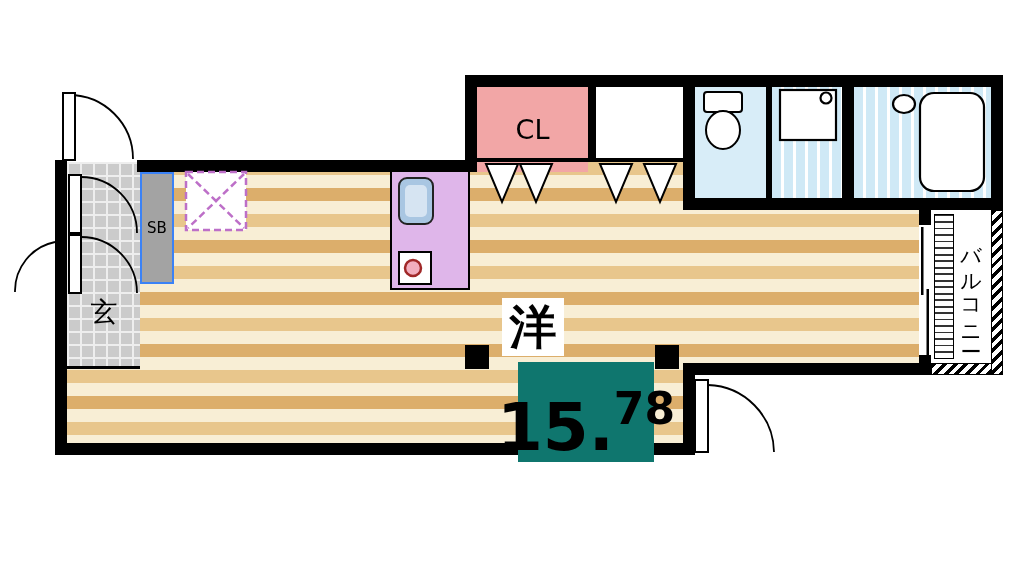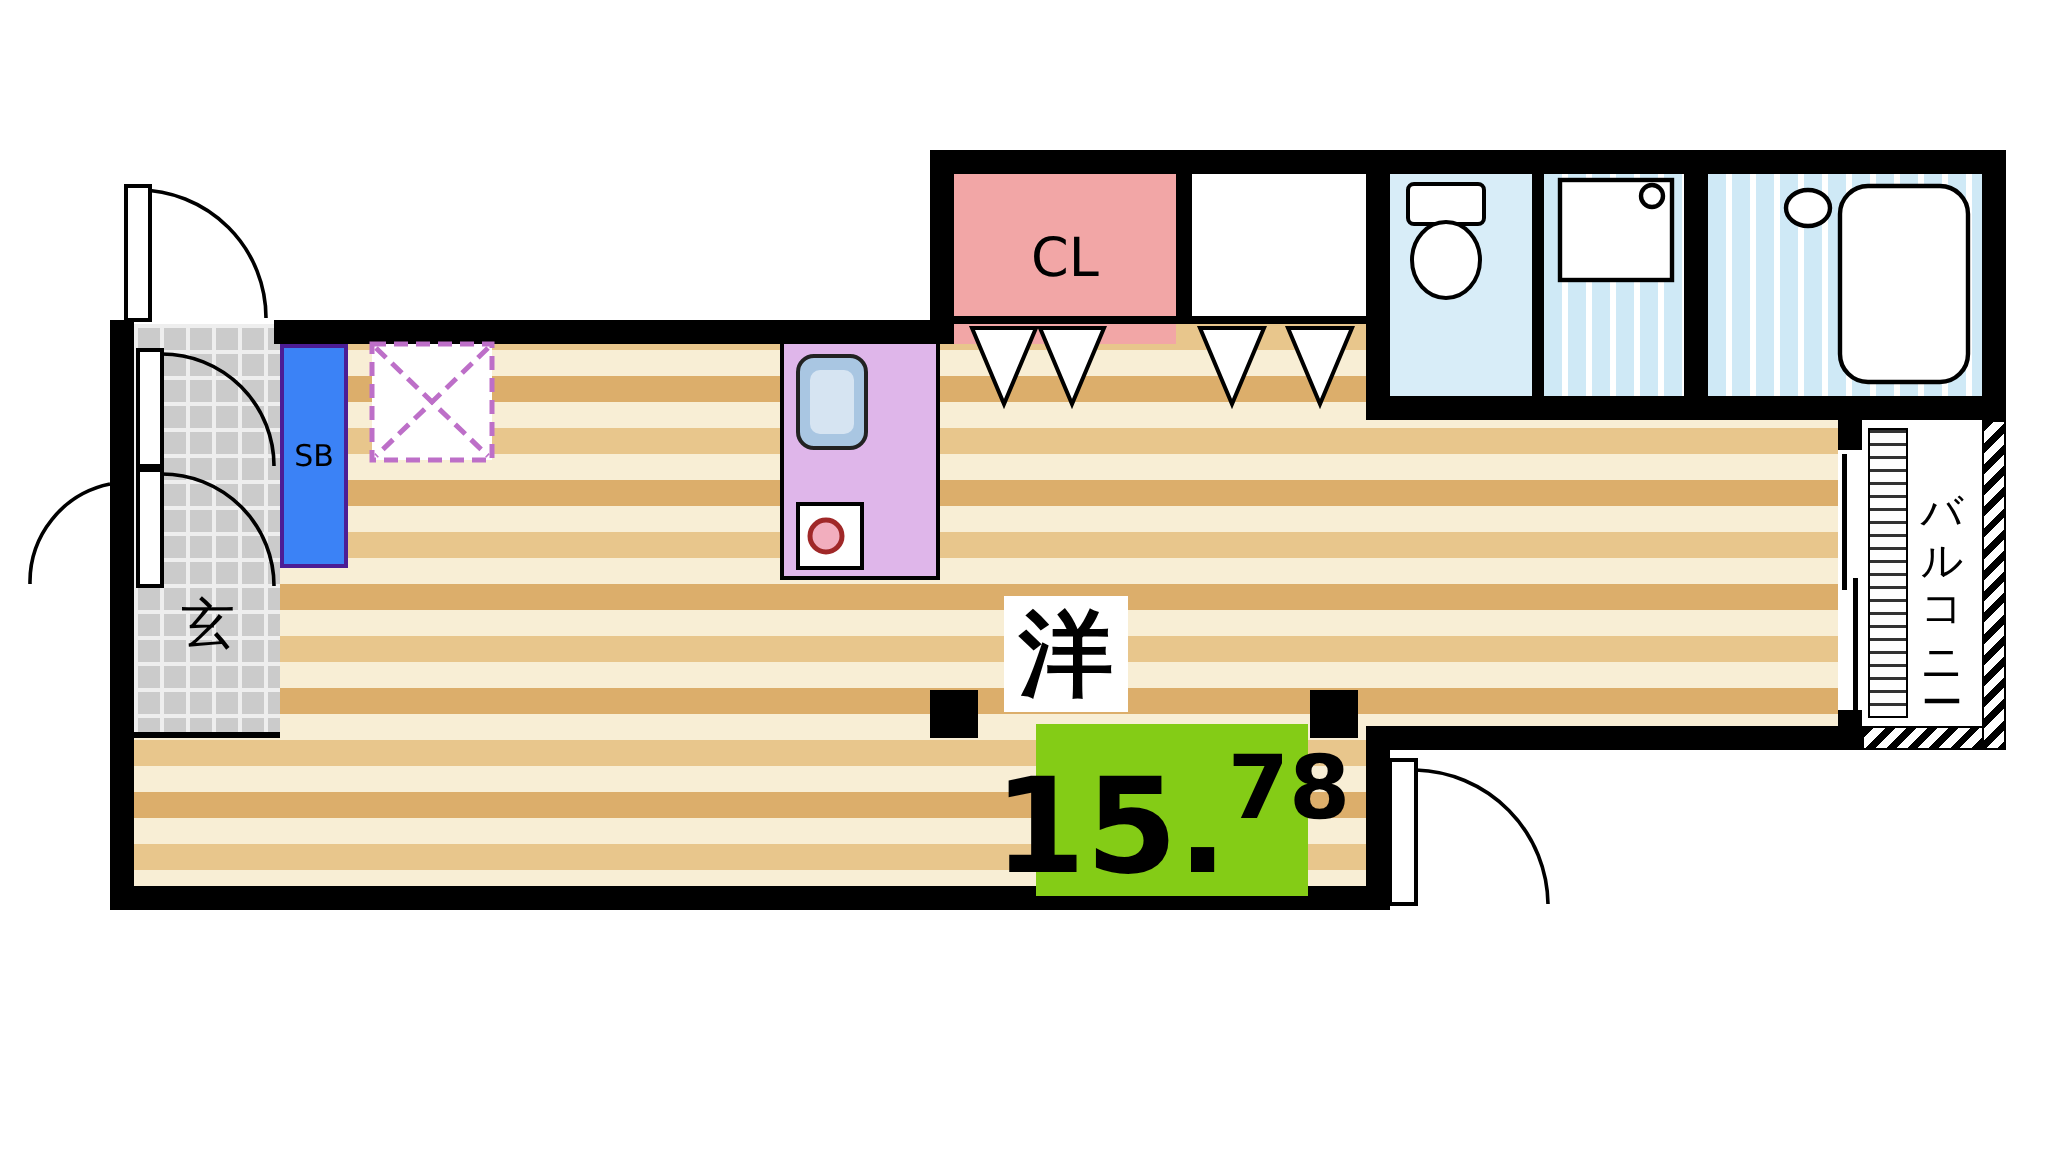--- a/index.html
+++ b/index.html
@@ -28,21 +28,21 @@
     <span class="label" style="font-size:27px">CL</span>
   </div>
   <div class="abs" style="left:596px;top:87px;width:87px;height:71px;background:#fff"></div>
   <div class="abs" style="left:695px;top:87px;width:71px;height:111px;background:#d8edf8"></div>
   <div class="abs wet" style="left:772px;top:87px;width:70px;height:111px"></div>
   <div class="abs wet" style="left:854px;top:87px;width:137px;height:111px"></div>
 
   <div class="abs" style="left:931px;top:210px;width:60px;height:153px;background:#fff"></div>
   <div class="abs stripe-h" style="left:934px;top:214px;width:20px;height:145px"></div>
 
-  <div class="abs ctr" style="left:140px;top:172px;width:34px;height:112px;background:#3b82f6;border:2px solid #4c1d95;box-sizing:border-box">
+  <div class="abs ctr" style="left:140px;top:172px;width:34px;height:112px;background:#a3a3a3;border:2px solid #3b82f6;box-sizing:border-box">
     <span class="label" style="font-size:15px">SB</span>
   </div>
   <div class="abs" style="left:390px;top:172px;width:80px;height:118px;background:#dfb6ea;border:2px solid #000;border-top:none;box-sizing:border-box"></div>
 
   <div class="wall" style="left:465px;top:75px;width:538px;height:12px"></div>
   <div class="wall" style="left:465px;top:75px;width:12px;height:97px"></div>
   <div class="wall" style="left:991px;top:75px;width:12px;height:135px"></div>
   <div class="wall" style="left:55px;top:160px;width:12px;height:12px"></div>
   <div class="wall" style="left:137px;top:160px;width:340px;height:12px"></div>
   <div class="wall" style="left:55px;top:160px;width:12px;height:295px"></div>
@@ -116,21 +116,21 @@
   </svg>
 
   <div class="abs ctr" style="left:76px;top:292px;width:56px;height:40px">
     <span class="label" style="font-size:27px">玄</span>
   </div>
 
   <div class="abs ctr" style="left:502px;top:298px;width:62px;height:58px;background:#fff">
     <span class="label" style="font-size:47px;font-weight:700">洋</span>
   </div>
 
-  <div class="abs" style="left:518px;top:362px;width:136px;height:86px;background:#84cc16;display:flex;align-items:flex-end;justify-content:center;padding-bottom:2px;box-sizing:border-box">
+  <div class="abs" style="left:518px;top:362px;width:136px;height:100px;background:#0f766e;display:flex;align-items:flex-end;justify-content:center;padding-bottom:2px;box-sizing:border-box">
     <span class="label" style="font-size:66px;font-weight:700;line-height:0.95">15</span>
     <span class="label" style="font-size:66px;font-weight:700;line-height:0.95">.</span>
     <span class="label" style="font-size:44px;font-weight:700;transform:translateY(-26px)">78</span>
   </div>
 
   <div class="abs ctr" style="left:948px;top:212px;width:46px;height:150px">
     <span class="label" style="writing-mode:vertical-rl;font-size:21px;letter-spacing:3px">バルコニー</span>
   </div>
 
 </div>

